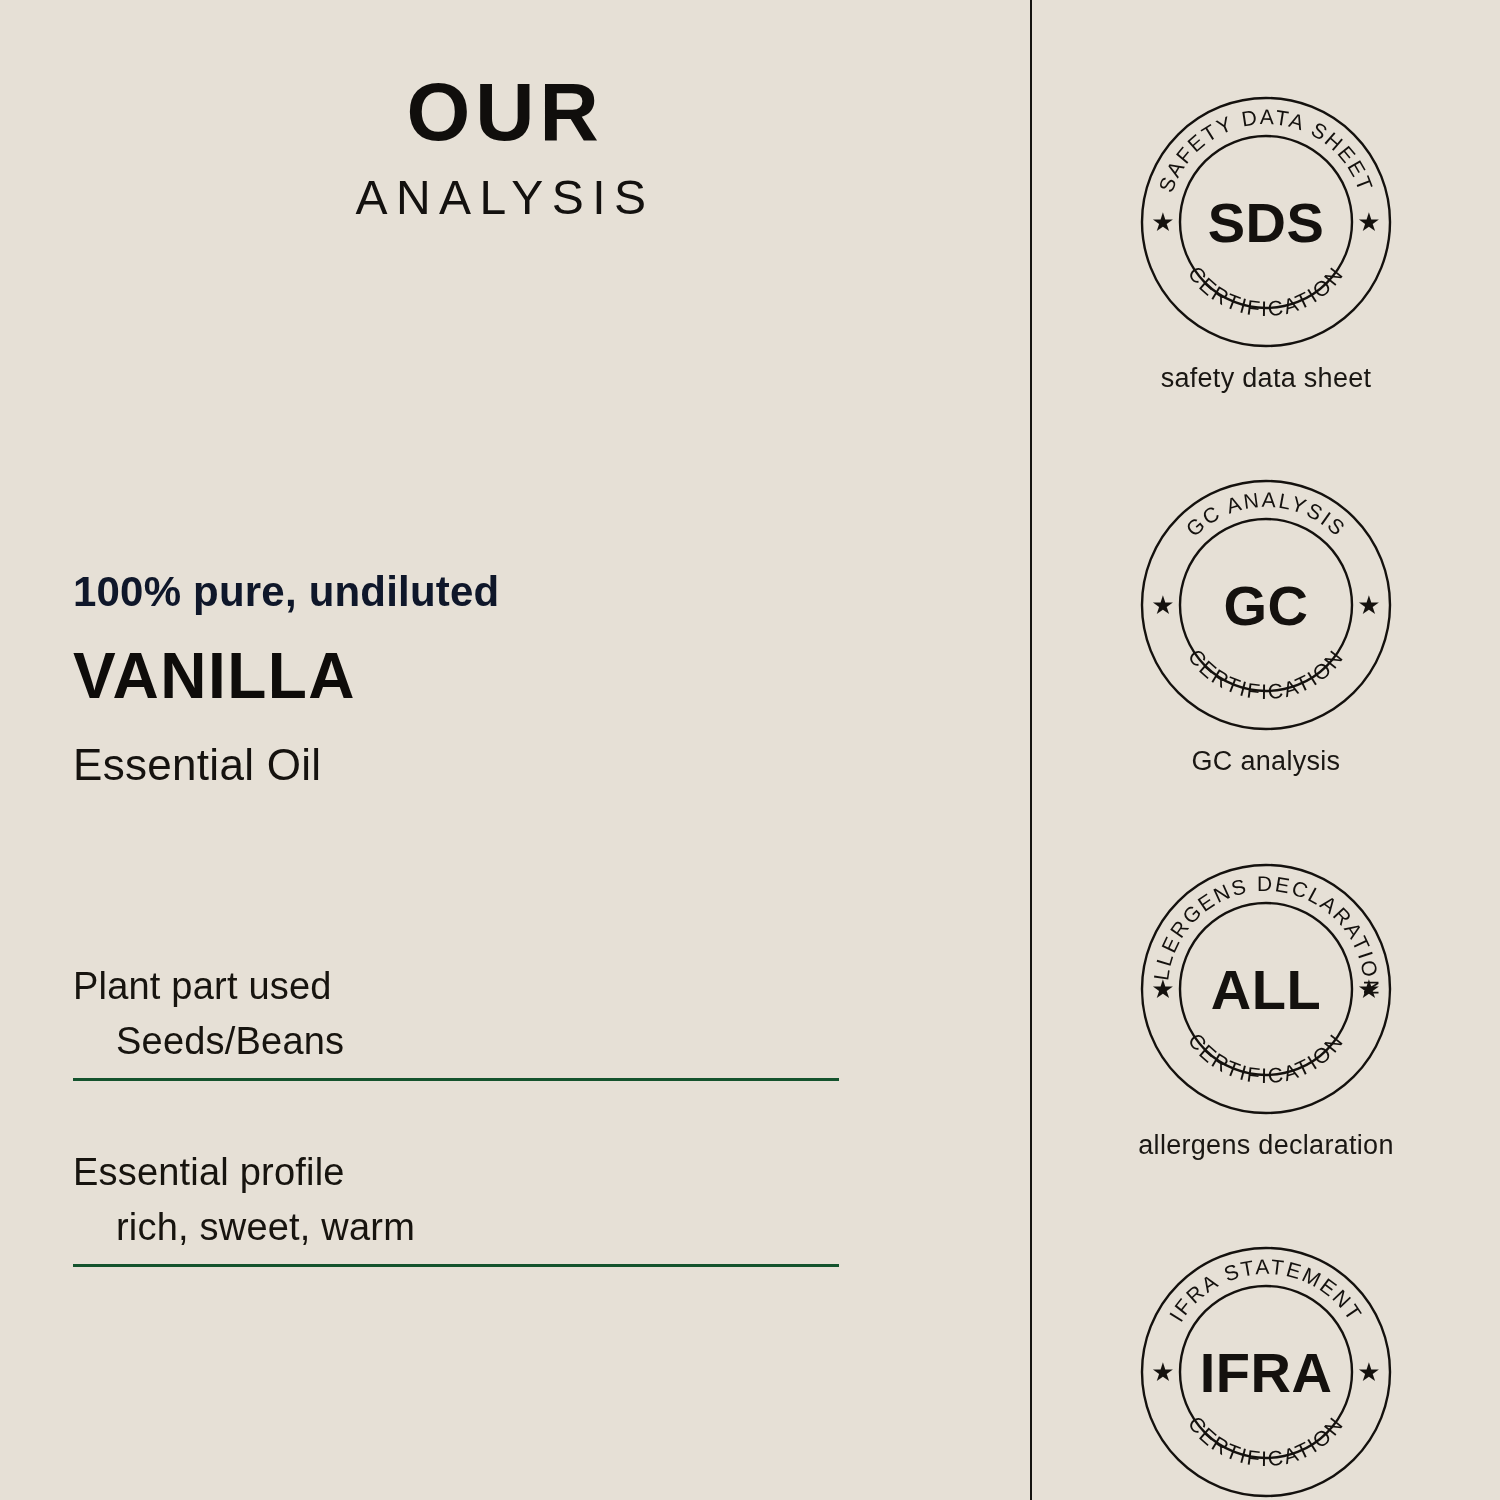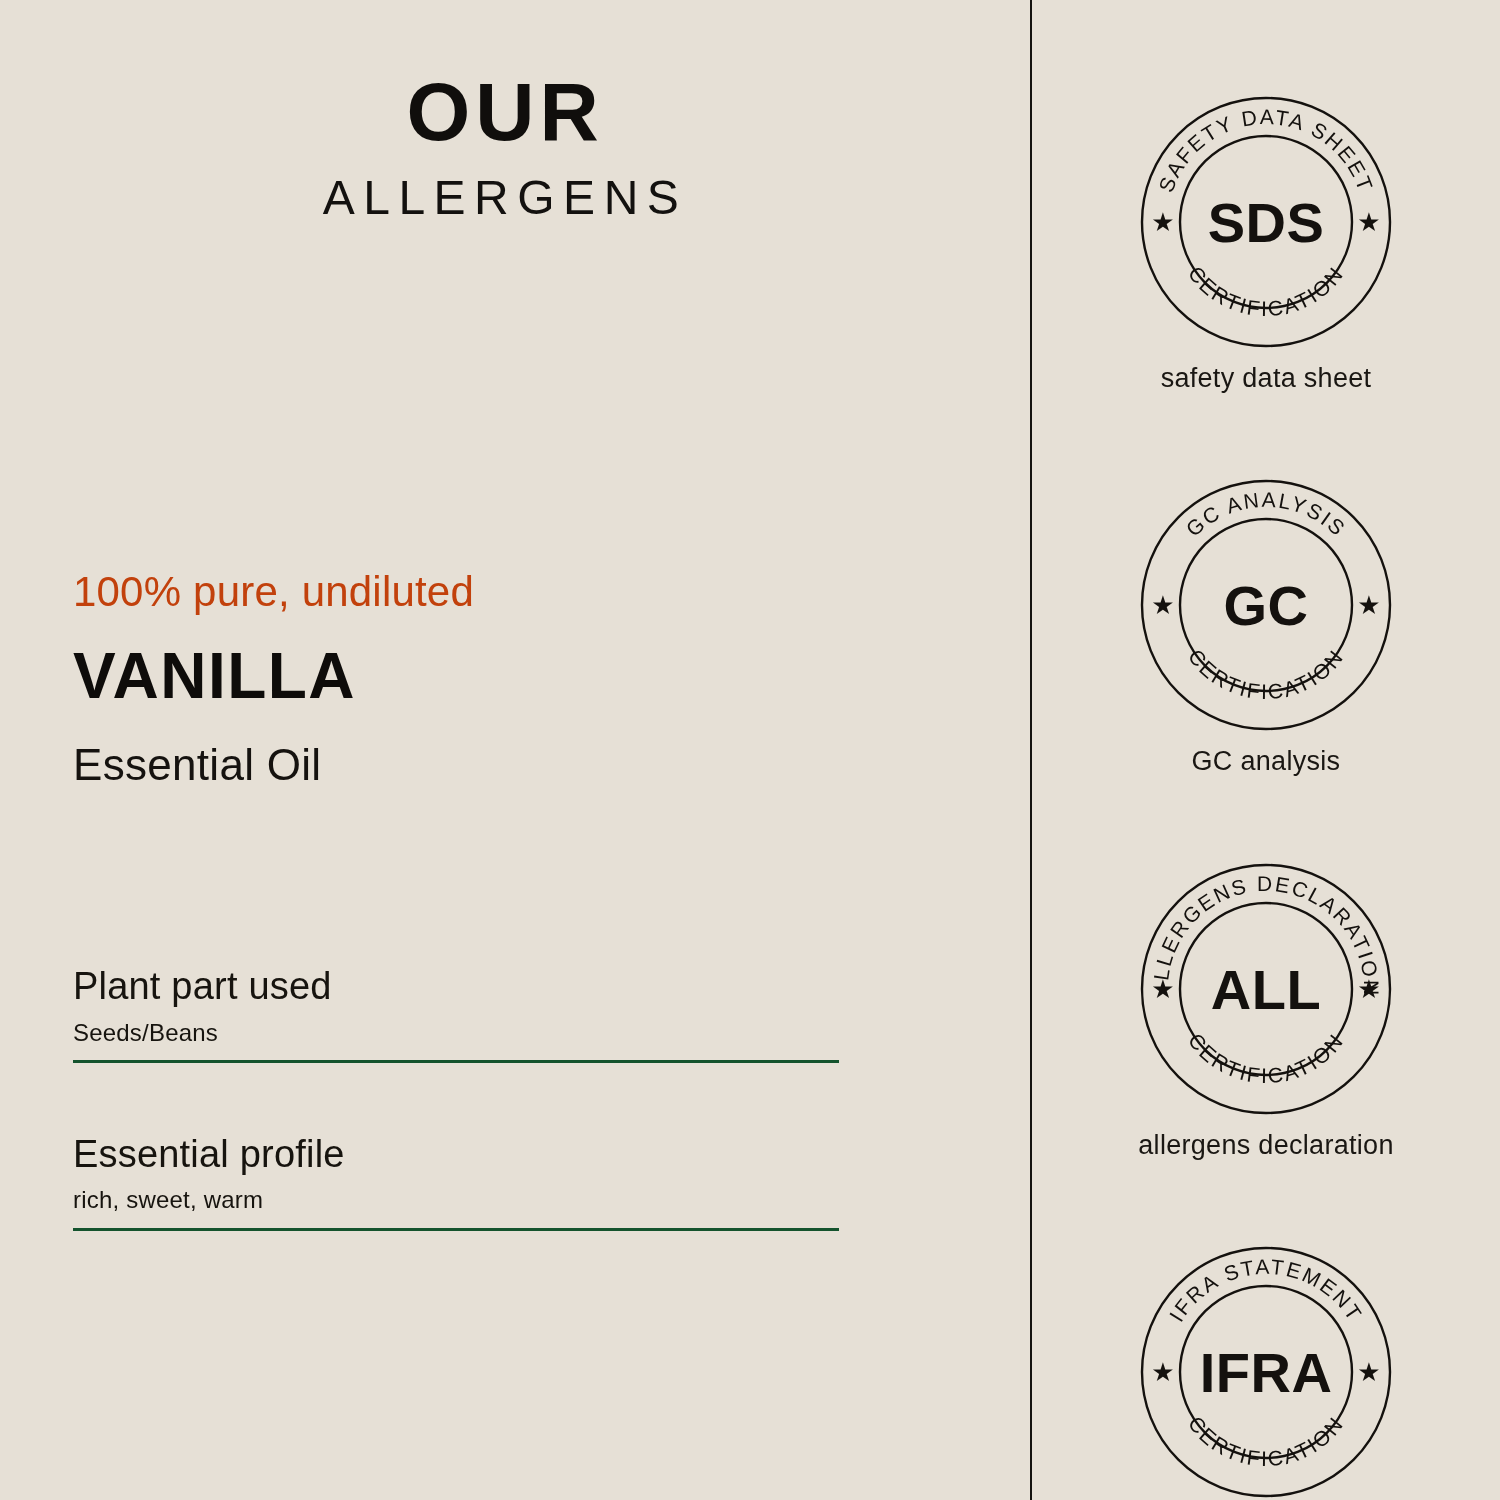--- a/index.html
+++ b/index.html
@@ -66,23 +66,23 @@
   }
 
   .product-block {
     position: absolute;
     left: 73px;
     top: 567px;
     width: 800px;
   }
   .product-tagline {
     font-size: 42px;
-    font-weight: 400;
+    font-weight: 700;
     letter-spacing: 0.2px;
-    color: #c2410c;
+    color: #0f172a;
     line-height: 1.2;
   }
   .product-name {
     font-size: 64px;
     font-weight: 700;
     letter-spacing: 1.5px;
     line-height: 1.22;
     margin-top: 20px;
     color: #0e0c0a;
   }
@@ -110,26 +110,27 @@
     margin-top: 67px;
   }
   .spec-label {
     font-size: 38px;
     font-weight: 400;
     letter-spacing: 0.2px;
     line-height: 1.28;
     color: #17140f;
   }
   .spec-value {
-    font-size: 24px;
+    font-size: 38px;
     font-weight: 400;
     letter-spacing: 0.2px;
     line-height: 1.3;
     color: #17140f;
     margin-top: 6px;
+    margin-left: 43px;
   }
 
   
   .right-panel {
     position: absolute;
     left: 1032px;
     top: 0;
     width: 468px;
     height: 1500px;
   }
@@ -179,21 +180,21 @@
 </style>
 </head>
 <body>
 
 <div class="page">
 
   <div class="left-panel">
 
     <div class="headline">
       <div class="headline-our">OUR</div>
-      <div class="headline-guarantee">ALLERGENS</div>
+      <div class="headline-guarantee">ANALYSIS</div>
     </div>
 
     <div class="product-block">
       <div class="product-tagline">100% pure, undiluted</div>
       <div class="product-name">VANILLA</div>
       <div class="product-type">Essential Oil</div>
     </div>
 
     <div class="spec-list">
       <div class="spec-row">

